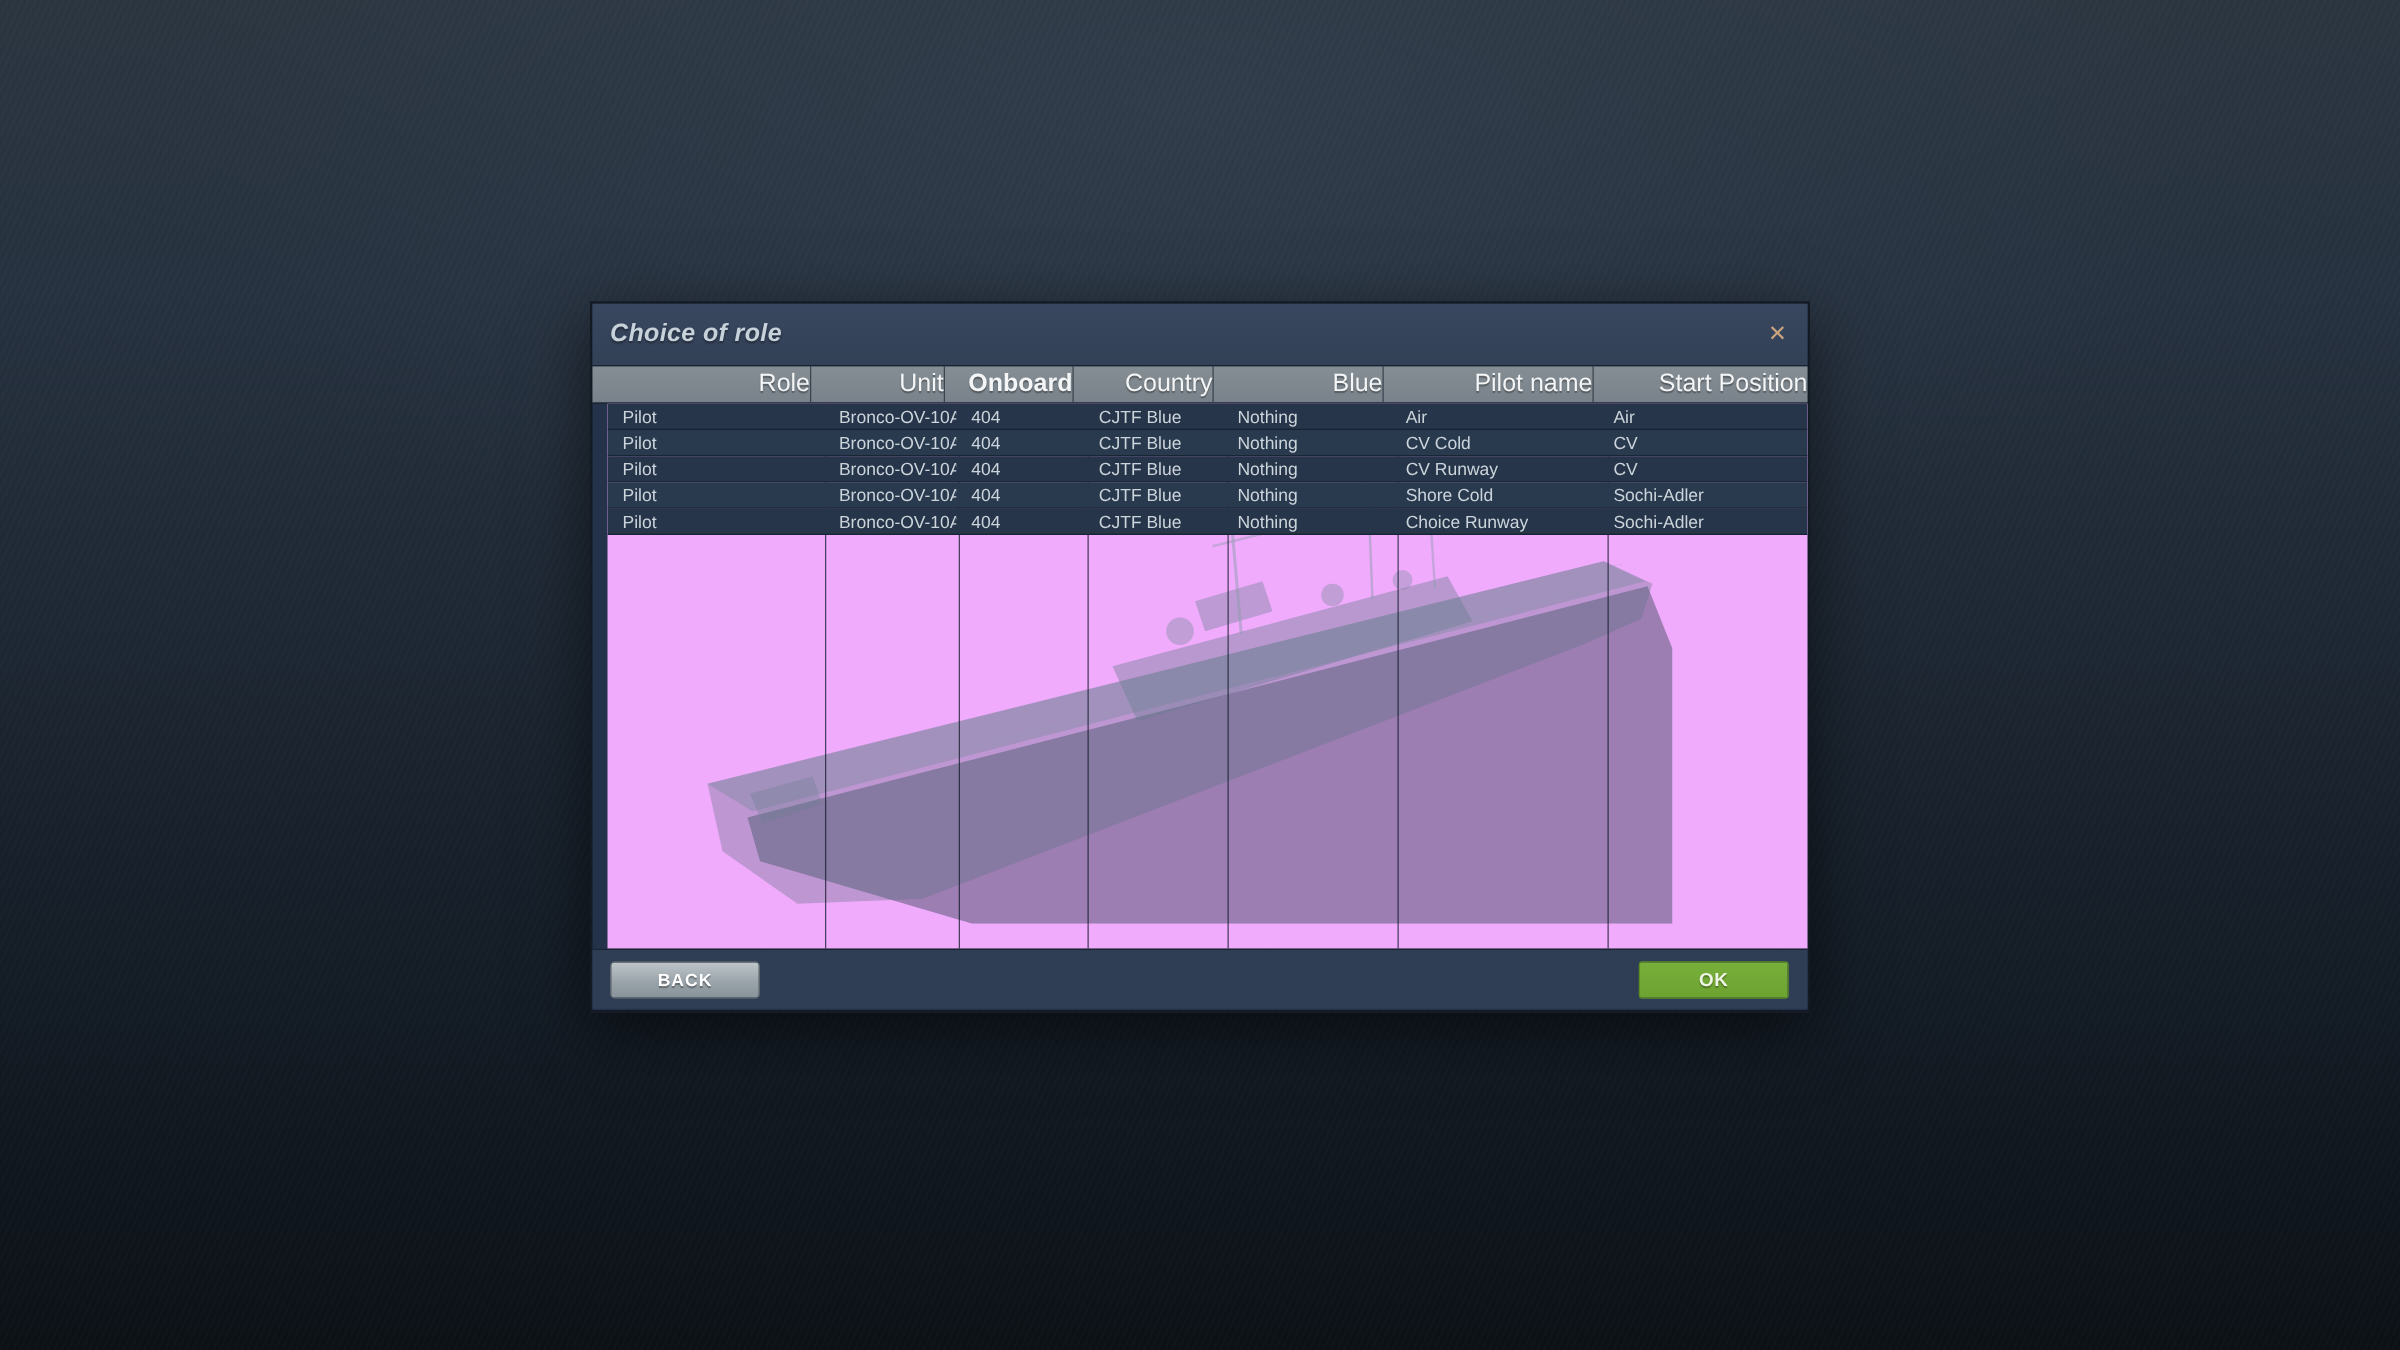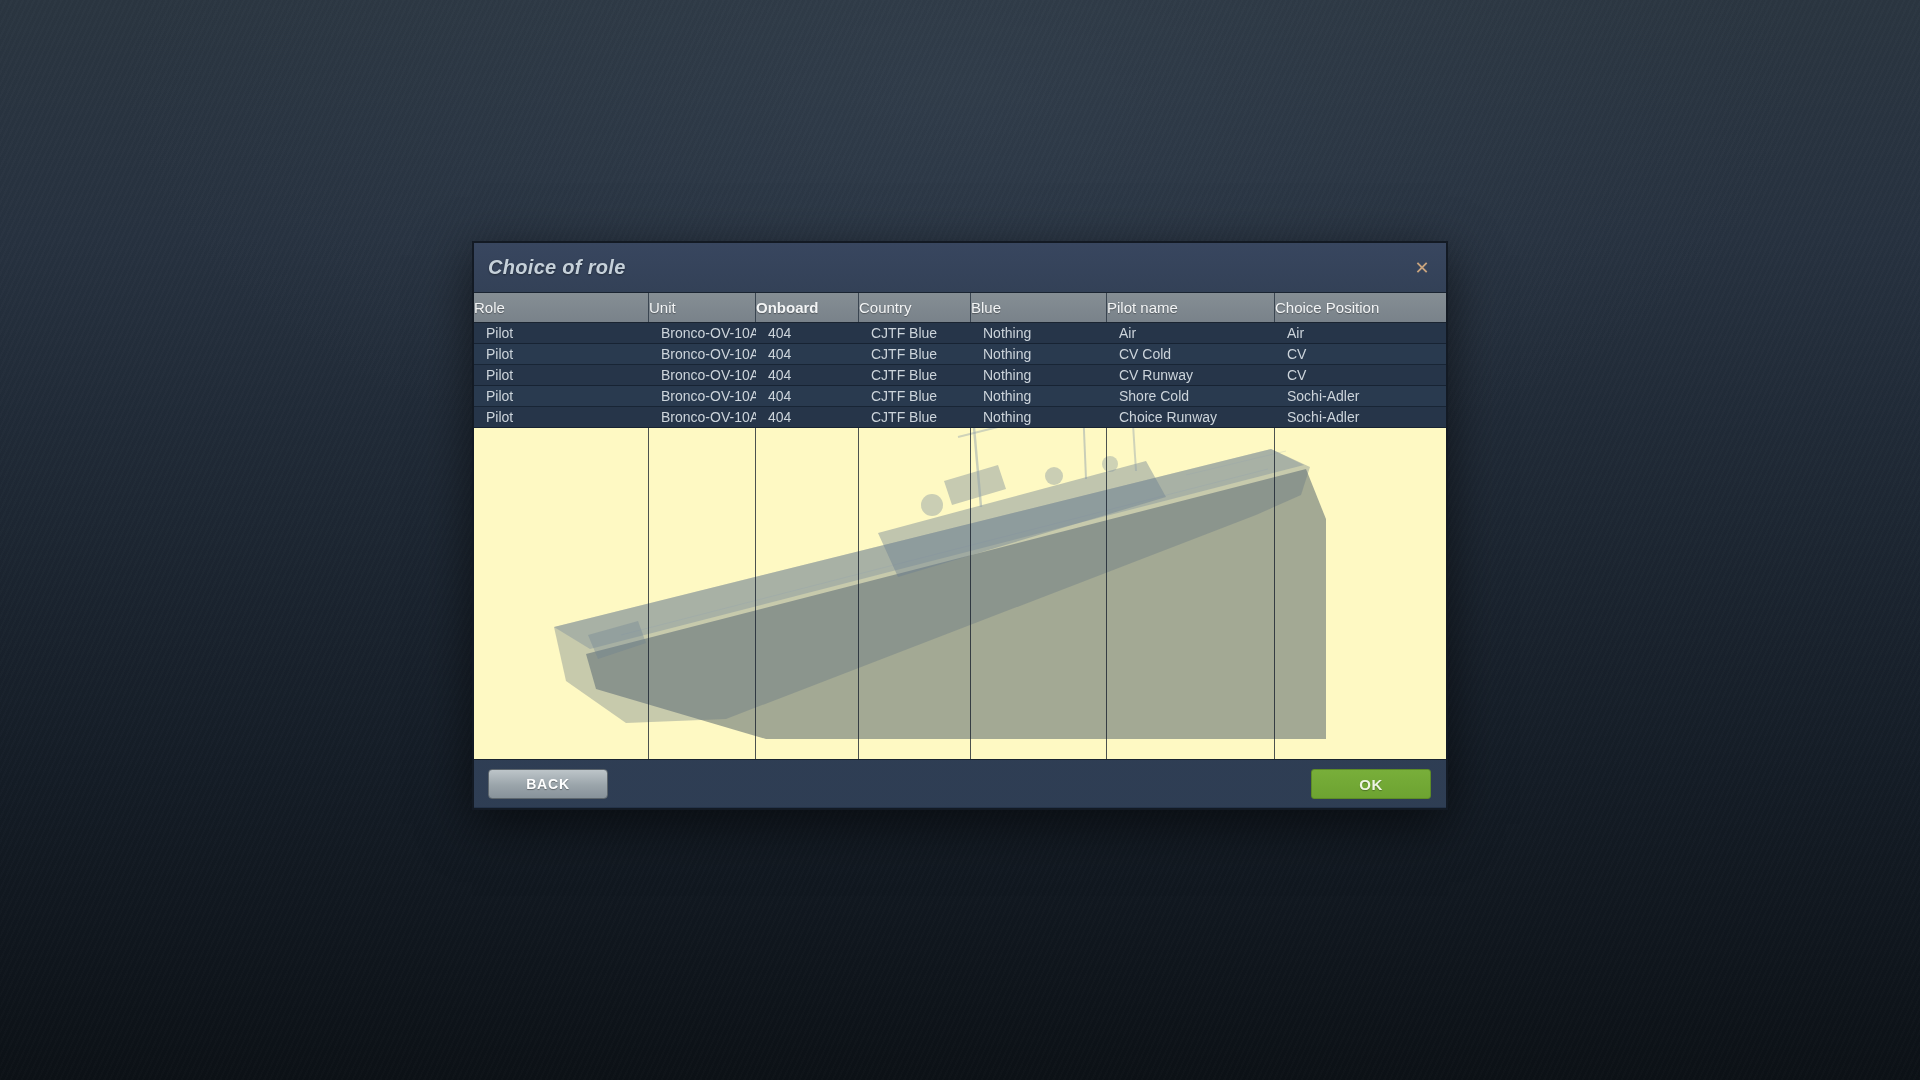--- a/index.html
+++ b/index.html
@@ -42,28 +42,28 @@
     font-family:"DejaVu Sans", sans-serif;
   }
 
   
   .table-header {
     display:flex; height:30px;
     background:linear-gradient(180deg,#858e94 0%, #79828a 100%);
     border-bottom:1px solid #1a2431;
   }
   .hcell {
-    height:100%; line-height:29px; text-align:left;
-    font-size:15px; color:#f3f5f6; text-shadow:0 1px 1px rgba(0,0,0,.35);
+    height:100%; line-height:29px; text-align:right;
+    font-size:20px; color:#f3f5f6; text-shadow:0 1px 1px rgba(0,0,0,.35);
     border-right:1px solid #3a4551;
   }
   .hcell:last-child { border-right:none; flex:1; }
 
   .table-body {
-    position:relative; height:436px; background:#fef9c3; overflow:hidden;
+    position:relative; height:436px; background:#f0abfc; overflow:hidden;margin-left:12px;
   }
   .ship { position:absolute; left:52px; top:56px; width:800px; height:360px; }
   .vline {
     position:absolute; top:0; bottom:0; width:1px;
     background:rgba(16,26,40,.75);
   }
   .rows { position:absolute; left:0; top:0; right:0; }
   .row {
     display:flex; height:21px;
     border-bottom:1px solid rgba(14,23,37,.6);
@@ -114,21 +114,21 @@
     </button>
   </div>
 
   <div class="table-header">
       <div class="hcell" style="width: 175px;">Role</div>
       <div class="hcell" style="width: 107px;">Unit</div>
       <div class="hcell" style="width: 103px; font-weight: bold;">Onboard</div>
       <div class="hcell" style="width: 112px;">Country</div>
       <div class="hcell" style="width: 136px;">Blue</div>
       <div class="hcell" style="width: 168px;">Pilot name</div>
-      <div class="hcell" style="width: 169px;">Choice Position</div>
+      <div class="hcell" style="width: 169px;">Start Position</div>
     </div>
 
   <div class="table-body">
 
     <svg class="ship" viewBox="0 0 800 360" preserveAspectRatio="none">
 
       <polygon points="60,275 780,90 800,140 800,360 240,360 70,310" fill="#35465c" opacity="0.45"></polygon>
 
       <path d="M28,248 L745,70 L784,88 L775,116 L730,136 L200,340 L100,344 L40,302 Z" fill="#5d7081" opacity="0.34"></path>
 

